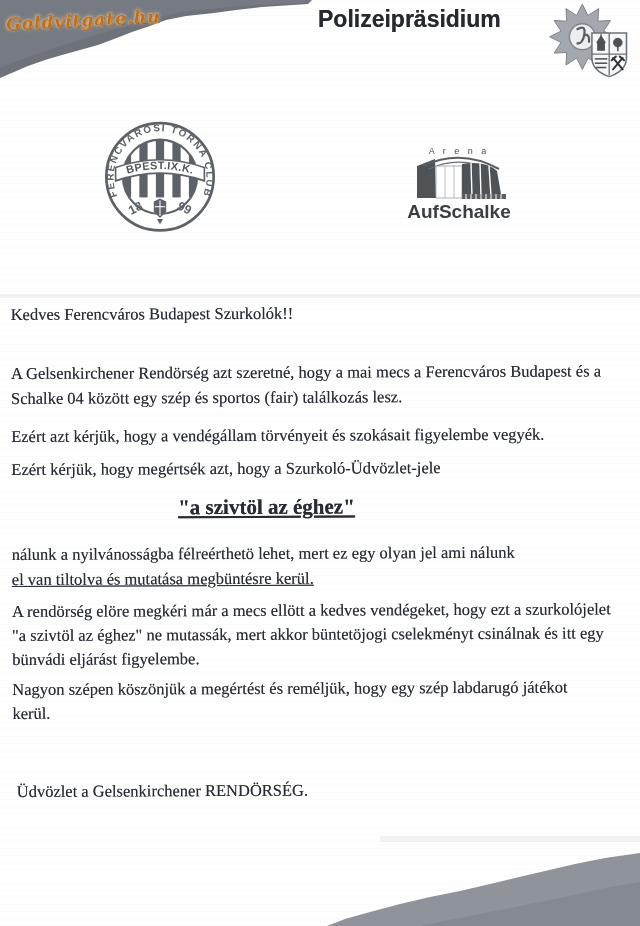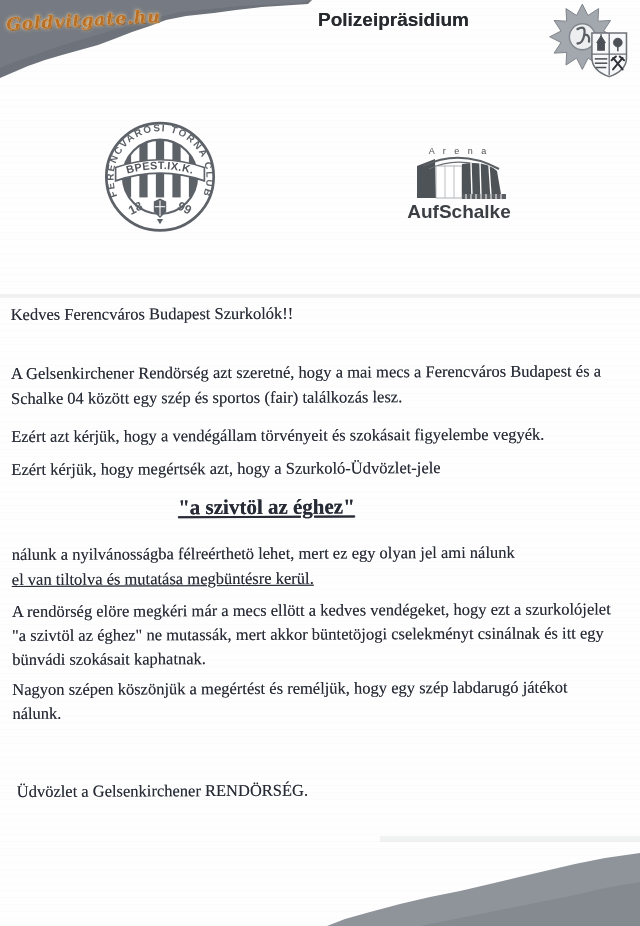--- a/index.html
+++ b/index.html
@@ -24,21 +24,21 @@
     position:absolute; left:6px; top:10px; transform:rotate(-3deg);
     font-family:"DejaVu Serif", serif; font-style:italic; font-weight:bold;
     font-size:17px; letter-spacing:1px; color:#b96f24;
     text-shadow:0 0 1px #ffe9c4, 0 0 4px #ffd9a0, 1px 1px 0 #7e4410;
   }
 
   
   .header-title{
     position:absolute; left:318px; top:4px;
     font-family:"Liberation Sans", sans-serif; font-weight:bold;
-    font-size:19px; line-height:31px; color:#26292e;
+    font-size:23px; line-height:31px; color:#26292e;
     text-shadow:0 0 0.6px rgba(40,42,46,.75);
   }
   .badge{position:absolute; left:542px; top:2px;}
 
   .ftc-logo{position:absolute; left:103px; top:120px;}
   .schalke-logo{position:absolute; left:403px; top:142px;}
 
   
   .letter{
     position:absolute; left:0; top:0; width:640px; height:926px;
@@ -193,21 +193,21 @@
 
     <div class="line" style="top:458px">Ezért kérjük, hogy megértsék azt, hogy a Szurkoló-Üdvözlet-jele</div>
 
     <div class="slogan">"a szivtöl az éghez"</div>
 
     <div class="line" style="top:543px">nálunk a nyilvánosságba félreérthetö lehet, mert ez egy olyan jel ami nálunk</div>
     <div class="line underlined" style="top:568px">el van tiltolva és mutatása megbüntésre kerül.</div>
 
     <div class="line" style="top:600px">A rendörség elöre megkéri már a mecs ellött a kedves vendégeket, hogy ezt a szurkolójelet</div>
     <div class="line" style="top:624px">"a szivtöl az éghez" ne mutassák, mert akkor büntetöjogi cselekményt csinálnak és itt egy</div>
-    <div class="line" style="top:648px">bünvádi szokásait kaphatnak.</div>
+    <div class="line" style="top:648px">bünvádi eljárást figyelembe.</div>
 
     <div class="line" style="top:678px">Nagyon szépen köszönjük a megértést és reméljük, hogy egy szép labdarugó játékot</div>
-    <div class="line" style="top:702px">nálunk.</div>
+    <div class="line" style="top:702px">kerül.</div>
 
     <div class="line" style="top:780px; left:15px">Üdvözlet a Gelsenkirchener RENDÖRSÉG.</div>
   </div>
 
 </div>
 
 </body></html>

